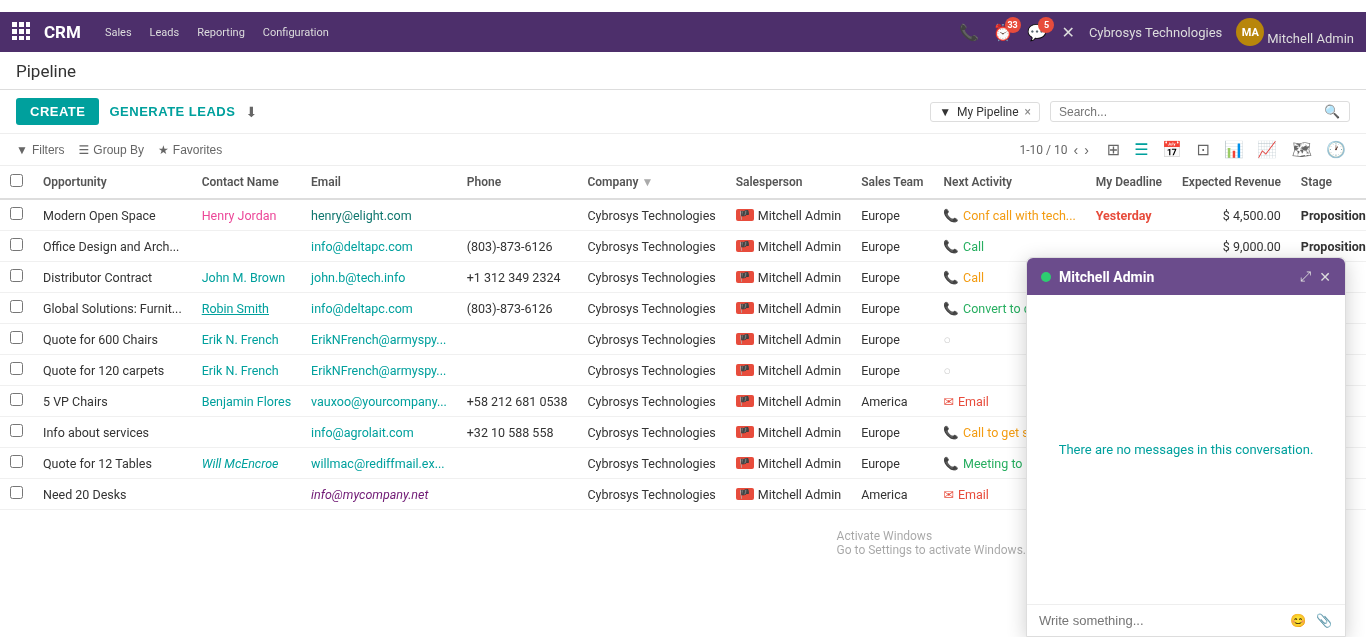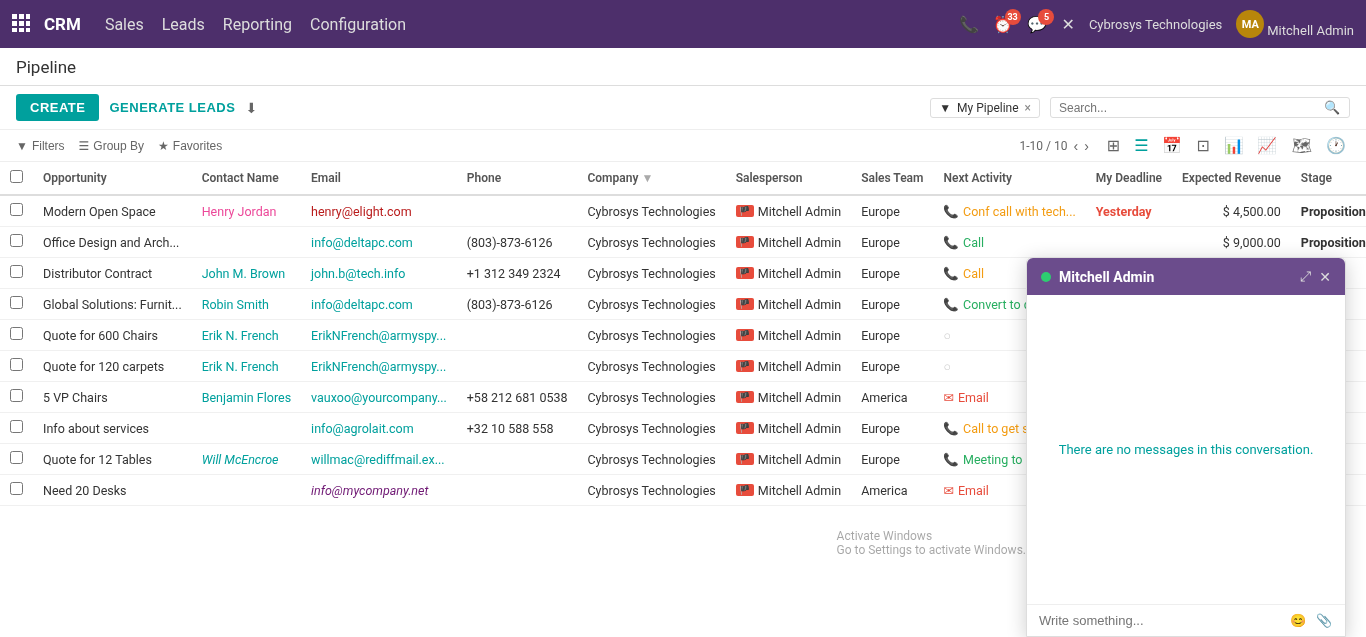--- a/index.html
+++ b/index.html
@@ -1,31 +1,32 @@
 <!DOCTYPE html>
 <html><head>
   <meta charset="utf-8">
   <style>
     * { box-sizing: border-box; margin: 0; padding: 0; }
     body { font-family: -apple-system, BlinkMacSystemFont, 'Segoe UI', Roboto, sans-serif; font-size: 13px; background: #fff; color: #333; }
 
     
     .topnav {
       background: #4d2f6b;
-      height: 48px;
+      height: 40px;
       display: flex;
       align-items: center;
       padding: 0 12px;
       color: #fff;
       gap: 0;
+      margin-top: 12px;
     }
     .topnav-grid-icon { margin-right: 14px; cursor: pointer; }
     .topnav-brand { font-size: 17px; font-weight: bold; color: #fff; margin-right: 24px; }
     .topnav-menu { display: flex; gap: 18px; flex: 1; }
-    .topnav-menu span { color: #ddd; cursor: pointer; font-size: 16px; }
+    .topnav-menu span { color: #ddd; cursor: pointer; font-size: 11px; }
     .topnav-right { display: flex; align-items: center; gap: 14px; margin-left: auto; }
     .topnav-icon { color: #ddd; cursor: pointer; font-size: 16px; position: relative; }
     .badge {
       position: absolute;
       top: -6px; right: -7px;
       background: #e74c3c;
       color: #fff;
       border-radius: 50%;
       font-size: 9px;
       width: 16px; height: 16px;
@@ -311,21 +312,21 @@
 
       </tr>
     </thead>
     <tbody id="table-body">
     <tr>
     <td class="checkbox-col">
       <input type="checkbox" style="">
     </td>
     <td style="color:#333;cursor:pointer;">Modern Open Space</td>
     <td><span style="color:#ec4899;cursor:pointer;">Henry Jordan</span></td>
-    <td><span style="color:#b91c1c;cursor:pointer;">henry@elight.com</span></td>
+    <td><span style="color:#0f766e;cursor:pointer;">henry@elight.com</span></td>
     <td></td>
     <td>Cybrosys Technologies</td>
     <td>
       <span style="display:flex;align-items:center;gap:4px;">
         <span style="width:18px;height:12px;border-radius:2px;background:#e74c3c;display:inline-block;font-size:9px;color:#fff;text-align:center;line-height:12px;">🏴</span>
         Mitchell Admin
       </span>
     </td>
     <td>Europe</td>
     <td>
@@ -391,21 +392,21 @@
     <td style=""></td>
     <td style="text-align:right;"></td>
     <td style="font-weight:bold;"></td>
 
   </tr>
         <tr>
     <td class="checkbox-col">
       <input type="checkbox" style="">
     </td>
     <td style="color:#333;cursor:pointer;">Global Solutions: Furnit...</td>
-    <td><span style="color:#00a09d;cursor:pointer;">Robin Smith</span></td>
+    <td><span style="color:#00a09d;cursor:pointer;text-decoration:underline;">Robin Smith</span></td>
     <td><span style="color:#00a09d;cursor:pointer;">info@deltapc.com</span></td>
     <td>(803)-873-6126</td>
     <td>Cybrosys Technologies</td>
     <td>
       <span style="display:flex;align-items:center;gap:4px;">
         <span style="width:18px;height:12px;border-radius:2px;background:#e74c3c;display:inline-block;font-size:9px;color:#fff;text-align:center;line-height:12px;">🏴</span>
         Mitchell Admin
       </span>
     </td>
     <td>Europe</td>

